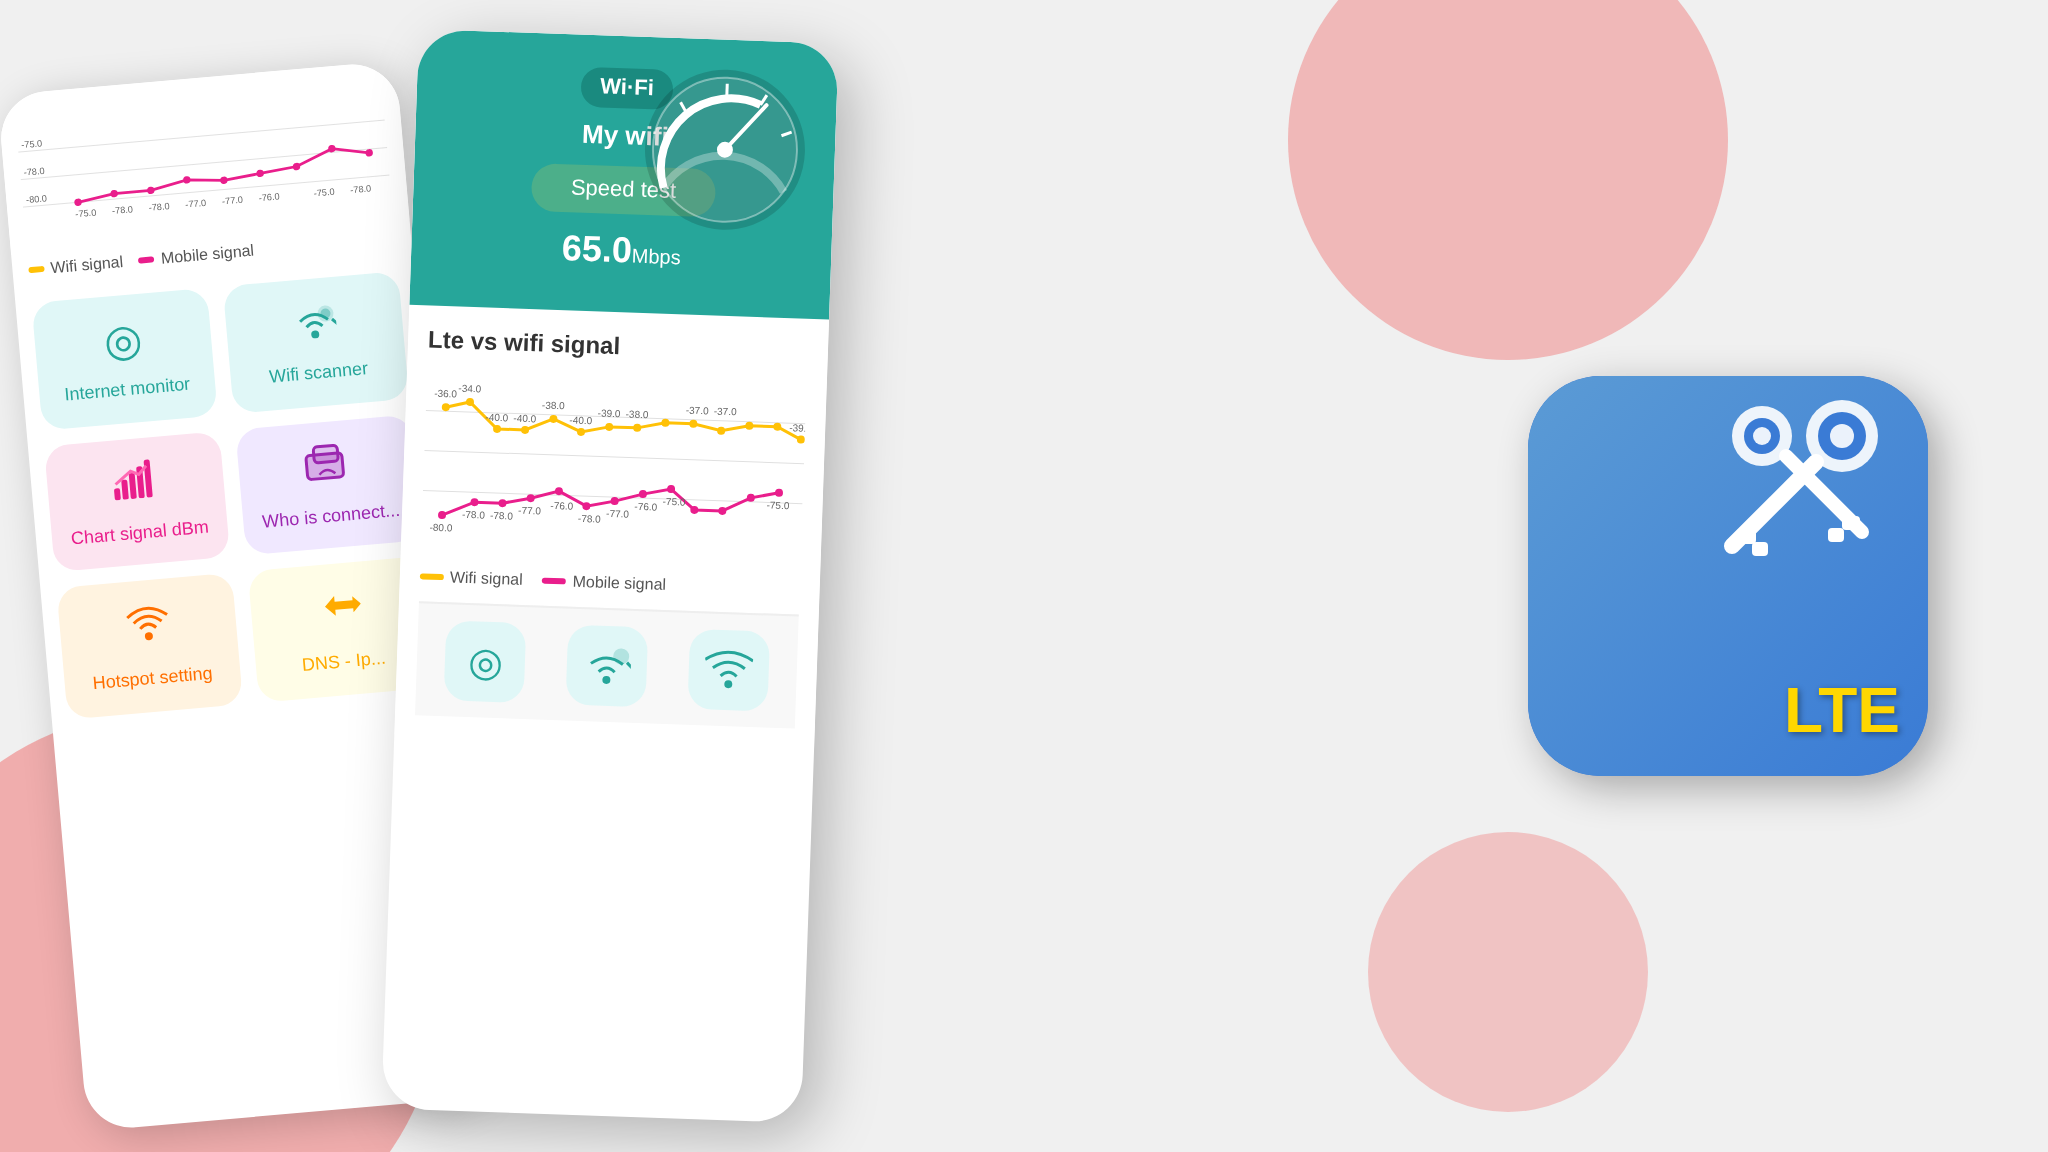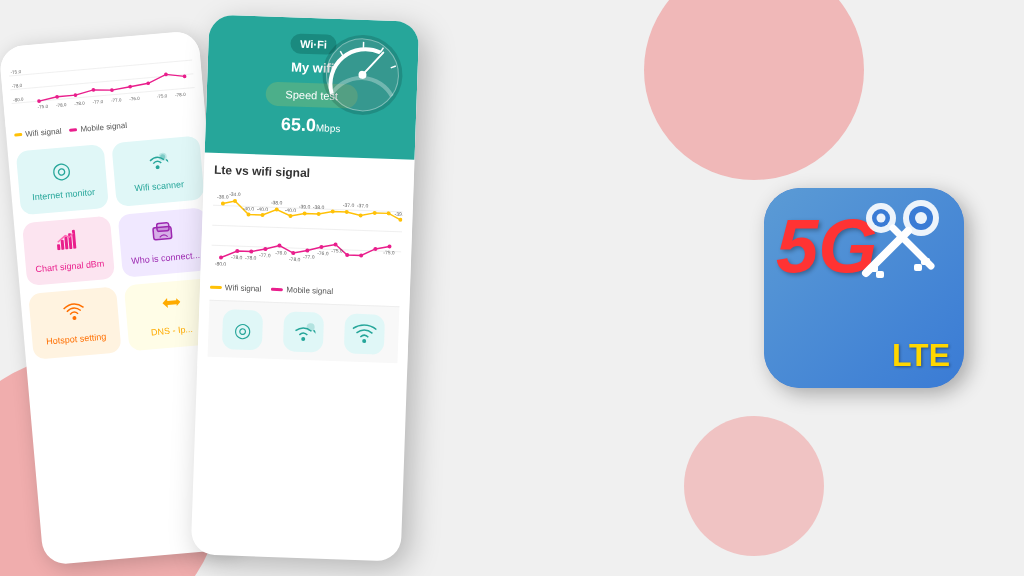--- a/index.html
+++ b/index.html
@@ -542,21 +542,20 @@
         </div>
       </div>
     </div>
   </div>
 </div>
 
 <div class="app-icon">
 
   <div style="position:absolute;inset:0;background:linear-gradient(135deg,#5b9bd5,#3a7bd5);border-radius:36px;"></div>
 
-  <div style="position:absolute;left:12px;top:20px;font-size:76px;font-weight:900;font-style:italic;color:#ff3333;line-height:1;font-family:Arial Black,sans-serif;text-shadow:2px 2px 4px rgba(0,0,0,0.3);">5G</div>
 
   <svg style="position:absolute;right:8px;top:5px;" width="110" height="100" viewBox="0 0 110 100">
 
     <circle cx="75" cy="25" r="18" fill="white" opacity="0.9"></circle>
     <circle cx="75" cy="25" r="12" fill="#3a7bd5"></circle>
     <circle cx="75" cy="25" r="6" fill="white" opacity="0.9"></circle>
     <line x1="62" y1="38" x2="20" y2="80" stroke="white" stroke-width="8" stroke-linecap="round"></line>
     <rect x="22" y="72" width="10" height="7" rx="2" fill="white"></rect>
     <rect x="30" y="78" width="8" height="7" rx="2" fill="white"></rect>
 

